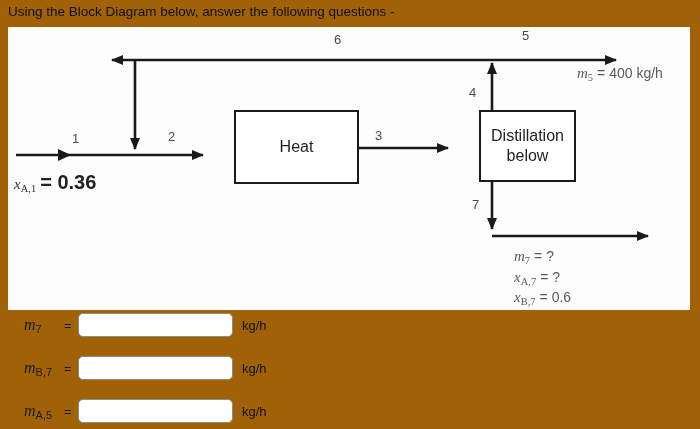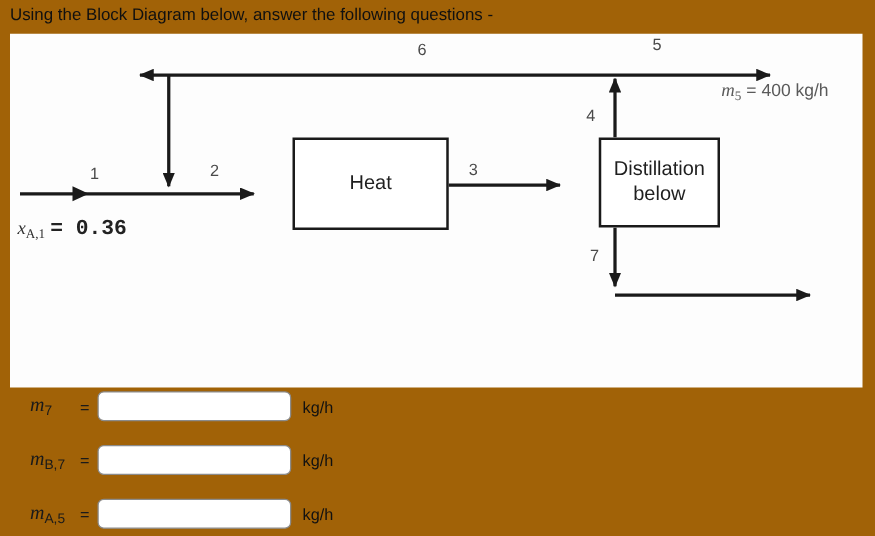--- a/index.html
+++ b/index.html
@@ -20,21 +20,21 @@
 
   .snum{position:absolute;font-size:13px;color:#4a4a4a;}
 
   .lgroup{position:absolute;white-space:nowrap;}
   .mrow{height:20px;line-height:20px;}
   .mrow .mv{font-family:"Liberation Serif",serif;font-style:italic;font-size:15px;}
   .mrow sub{font-family:"Liberation Serif",serif;font-size:10.5px;vertical-align:-3px;}
   .mrow .mr{margin-left:4px;font-size:14px;}
   .gray{color:#5a5a5a;}
   .dark{color:#2e2e2e;}
-  .strong .mr{font-family:Liberation Mono, monospace;font-weight:700;font-size:17px;color:#222;margin-top:48px;}
+  .strong .mr{font-family:Liberation Sans, sans-serif;font-weight:700;font-size:20px;color:#222;margin-top:48px;}
   #feed-labels{left:6px;top:145px;}
   #feed-labels .mrow:first-child{margin-bottom:5px;}
   #feed-labels .mrow{height:21px;line-height:21px;}
   #overhead-labels{left:569px;top:35px;}
   #overhead-labels .mrow{height:21px;line-height:21px;}
   #bottoms-labels{left:506px;top:219px;}
   #bottoms-labels .mrow{height:20.5px;line-height:20.5px;}
 
   .frow{position:absolute;left:24px;display:flex;align-items:center;height:26px;}
   #frow-0{top:312px;} #frow-1{top:355px;} #frow-2{top:398px;}
@@ -93,20 +93,31 @@
         <span class="mv">x</span><sub>A,1</sub><span class="mr">= 0.36</span>
       </div>
     </div>
 
     <div class="lgroup" id="overhead-labels">
       <div class="mrow gray">
         <span class="mv">m</span><sub>5</sub><span class="mr">= 400 kg/h</span>
       </div>
     </div>
 
+    <div class="lgroup" id="bottoms-labels">
+      <div class="mrow gray">
+        <span class="mv">m</span><sub>7</sub><span class="mr">= ?</span>
+      </div>
+      <div class="mrow gray">
+        <span class="mv">x</span><sub>A,7</sub><span class="mr">= ?</span>
+      </div>
+      <div class="mrow gray">
+        <span class="mv">x</span><sub>B,7</sub><span class="mr">= 0.6</span>
+      </div>
+    </div>
 
   </div>
 
   <div class="frow" id="frow-0">
     <span class="fvar"><span>m</span><sub>7</sub></span>
     <span class="feq">=</span>
     <input class="ans" type="text" value="" style="">
     <span class="funit">kg/h</span>
   </div>
 

